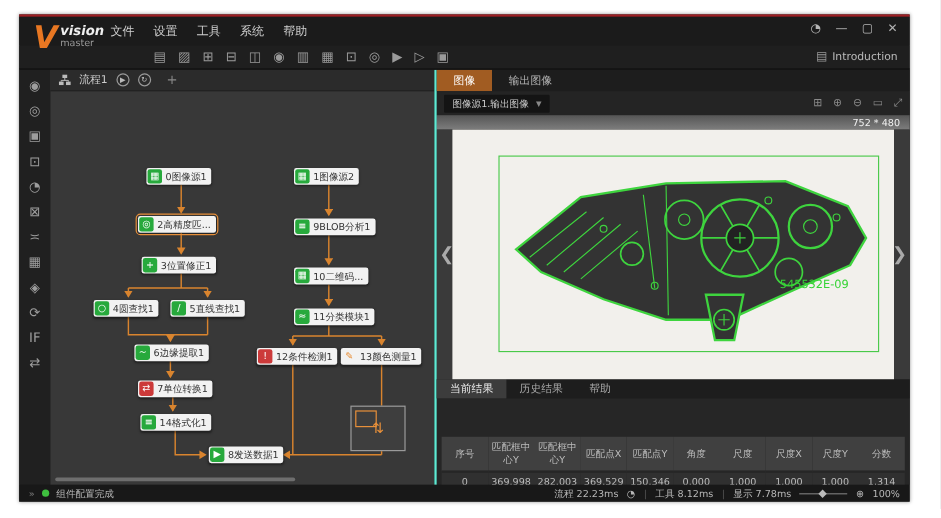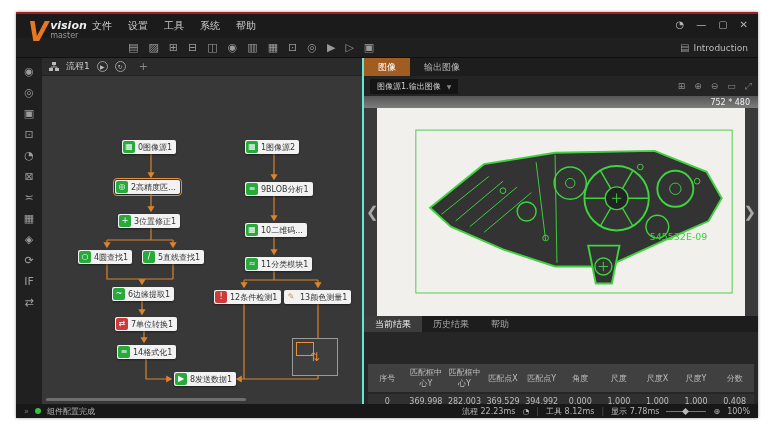--- a/index.html
+++ b/index.html
@@ -355,26 +355,26 @@
                     <th>尺度Y</th>
                     <th>分数</th>
                   </tr>
                 </thead>
               <tbody>
                   <tr>
                     <td>0</td>
                     <td>369.998</td>
                     <td>282.003</td>
                     <td>369.529</td>
-                    <td>394.992</td>
+                    <td>150.346</td>
                     <td>0.000</td>
                     <td>1.000</td>
                     <td>1.000</td>
                     <td>1.000</td>
-                    <td>0.408</td>
+                    <td>1.314</td>
                   </tr>
                 </tbody>
             </table>
           </div>
         </div>
       </div>
     </div>
 
     <div class="statusbar">
       <span class="chev">»</span>

